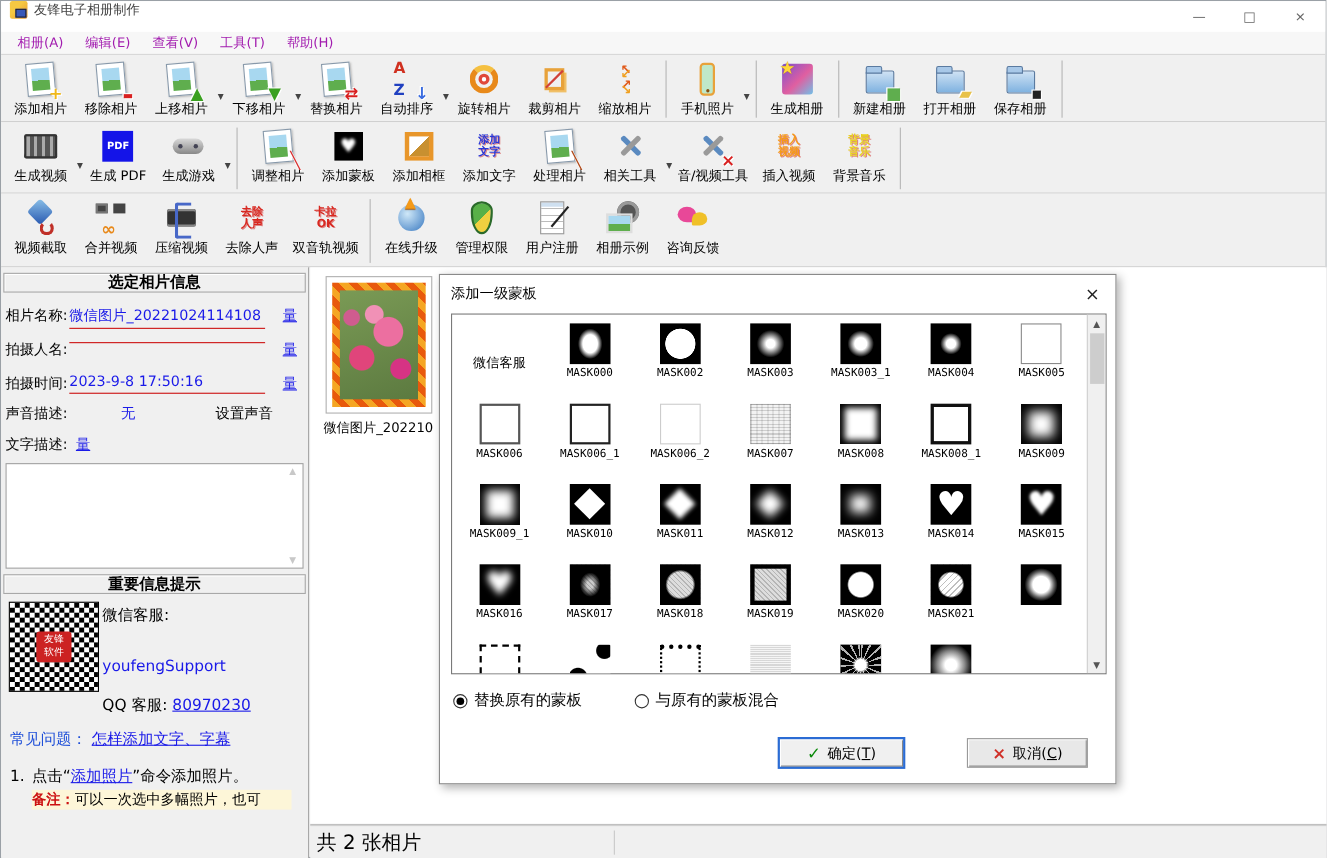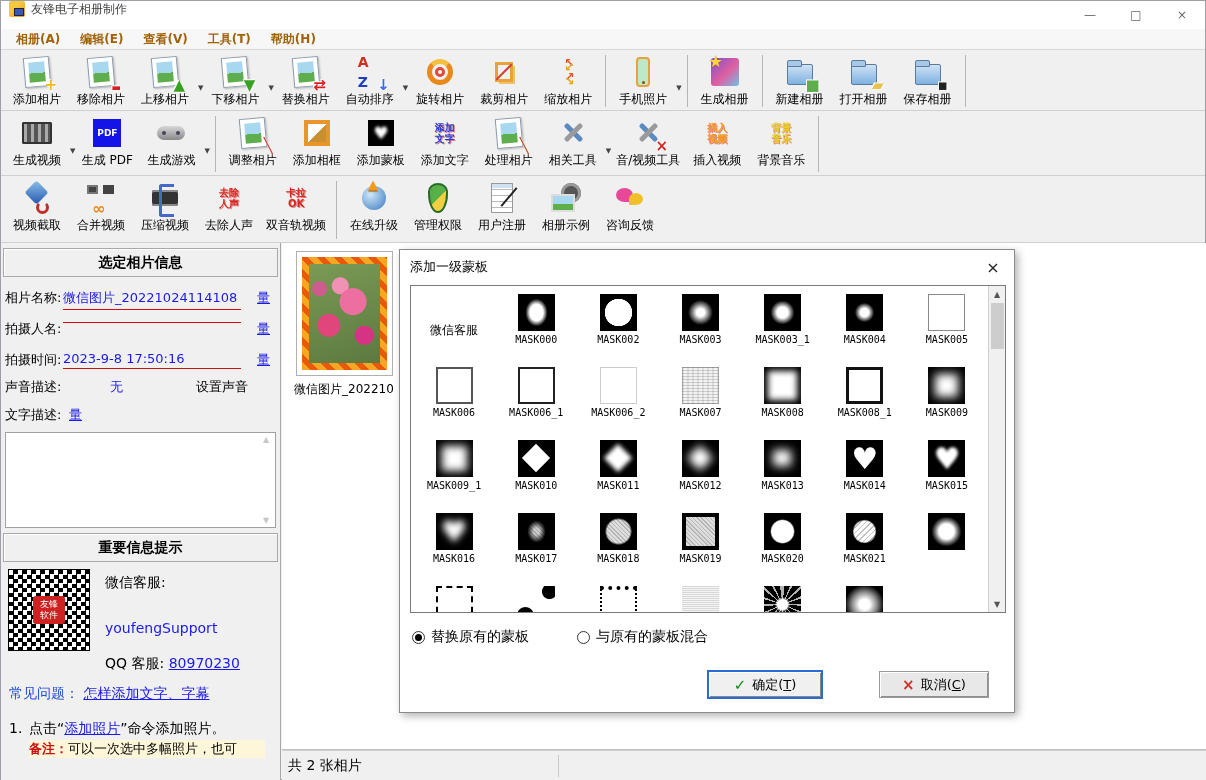--- a/index.html
+++ b/index.html
@@ -15,21 +15,21 @@
   #app-icon::after { content:""; position:absolute; right:1px; bottom:1px; width:8px; height:6px;
     background:#3858b8; border:1px solid #223; }
   #title-text { color:#444; font-size:12px; }
   #win-controls { position:absolute; right:0; top:0; height:28px; display:flex; }
   .winbtn { width:46px; height:28px; display:flex; align-items:center; justify-content:center;
     color:#666; font-size:12px; }
 
   
   #menubar { position:absolute; left:0; top:28px; width:100%; height:21px; background:#f7f7f7;
     border-bottom:1px solid #d8d8d8; display:flex; align-items:center; padding-left:6px; gap:2px; }
-  .menu-item { padding:2px 9px; color:#a16207;font-weight:bold; }
+  .menu-item { padding:2px 9px; color:#a21caf; }
 
   
   .toolbar { position:absolute; left:0; width:100%; background:#f0f0f0; display:flex;
     align-items:stretch; padding:2px 4px 0 4px; border-bottom:1px solid #d0d0d0; }
   #tb1 { top:49px;  height:61px; }
   #tb2 { top:110px; height:65px; }
   #tb3 { top:175px; height:67px; }
   .tb-btn { display:flex; flex-direction:column; align-items:center; justify-content:flex-start;
     gap:2px; padding:3px 5px 0 5px; min-width:64px; background:none; border:none;
     font:inherit; color:#000; }
@@ -128,40 +128,40 @@
   [data-ic="feedback"]::after { content:""; position:absolute; right:4px; top:12px; width:14px;
     height:12px; background:#f0c028; border-radius:50% 50% 50% 10%; }
   [data-ic="album-sample"]::before { content:""; position:absolute; right:2px; top:2px; width:20px;
     height:20px; background:#555; border-radius:50%; box-shadow:inset 0 0 0 3px #999; }
   [data-ic="album-sample"]::after { content:""; position:absolute; left:2px; bottom:3px; width:20px;
     height:14px; background:linear-gradient(#a8d8f0 55%,#5fae4e 55%); border:2px solid #ddd; }
 
   
   #sidebar { position:absolute; left:0; top:242px; width:280px; height:538px; background:#f0f0f0;
     border-right:1px solid #a8a8a8; overflow:hidden; }
-  .sect-head { margin:5px 2px 0 2px; height:29px; background:#f0f0f0; border:1px solid #a8a8a8;
+  .sect-head { margin:5px 2px 0 2px; height:18px; background:#f0f0f0; border:1px solid #a8a8a8;
     box-shadow:inset 1px 1px 0 #fff; display:flex; align-items:center; justify-content:center;
     font-weight:bold; font-size:14px;font-family:Liberation Serif, serif; }
   .fld { position:relative; margin:9px 4px 0 4px; height:22px; }
   .fld-label { position:absolute; left:0; top:3px; font-size:13px; }
   .fld-value { position:absolute; left:58px; top:3px; width:178px; color:#1a1ae8; font-size:13px;
     border-bottom:1px solid #cc1111; padding-bottom:2px; white-space:nowrap; overflow:hidden; }
   .fld-link { position:absolute; right:6px; top:3px; color:#1a1ae8; text-decoration:underline;
     font-size:13px; }
   #snd-row,#txt-row { position:relative; margin:8px 4px 0 4px; height:20px; font-size:13px; }
   #snd-none { position:absolute; left:105px; color:#1a1ae8; }
   #snd-set { position:absolute; right:28px; }
   #txt-more { position:absolute; left:64px; color:#1a1ae8; text-decoration:underline; }
   #desc-box { position:relative; margin:6px 4px 0 4px; height:96px; background:#fff;
     border:1px solid #a0a0a0; }
   .mini-arrows { position:absolute; right:2px; top:2px; bottom:2px; width:14px; display:flex;
     flex-direction:column; justify-content:space-between; align-items:center; color:#c8c8c8;
     font-size:8px; }
   #info-zone { position:relative; }
-  #qr-row { display:flex; margin:8px 0 0 8px; gap:16px; }
+  #qr-row { display:flex; margin:8px 0 0 8px; gap:4px; }
   #qr { width:80px; height:80px; flex:none; position:relative; background:
     repeating-conic-gradient(#000 0 25%, #fff 0 50%); background-size:9px 9px; outline:1px solid #000; }
   #qr::after { content:"友锋\A软件"; white-space:pre; position:absolute; inset:26px 24px;
     background:#cc2222; color:#fff; font-size:9px; line-height:1.2; display:flex; align-items:center;
     justify-content:center; text-align:center; border-radius:3px; }
   #contact { font-size:14px; line-height:1.55; padding-top:2px; }
   .blue { color:#1a1ae8;margin-top:24px; }
   .link { color:#1a1ae8; text-decoration:underline; }
   #faq-row { margin:10px 0 0 8px; font-size:14px; }
   #faq-label { color:#1d4ed8; }
@@ -279,21 +279,21 @@
     align-items:center; justify-content:center; gap:6px; font-size:13px; }
   #cancel-btn { position:absolute; left:479px; width:110px; height:27px; top:1px; border:1px solid #999;
     background:#e8e8e8; box-shadow:inset 1px 1px 0 #fff, inset -1px -1px 0 #909090; display:flex;
     align-items:center; justify-content:center; gap:6px; font-size:13px; }
   #ok-check { color:#0a8a0a; font-weight:bold; font-size:15px; }
   #cancel-x { color:#d03028; font-weight:bold; font-size:15px; }
   .und { text-decoration:underline; }
 
   
   #statusbar { position:absolute; left:281px; top:749px; width:925px; height:31px; background:#f0f0f0;
-    border-top:1px solid #d0d0d0; display:flex; align-items:center; font-size:14px; }
+    border-top:1px solid #d0d0d0; display:flex; align-items:center; font-size:18px; }
   #status-text { padding-left:6px; }
   #status-div { position:absolute; left:276px; top:4px; bottom:4px; width:1px; background:#c8c8c8; }
 </style>
 </head>
 <body>
 
 <div id="frame">
 
   <div id="titlebar">
     <span id="app-icon"></span>
@@ -450,28 +450,28 @@
       <div class="tb-wrap">
         <button class="tb-btn">
           <span class="tbi b-pic" data-ic="adjust-photo">
             <span class="badge" style="color: rgb(216, 48, 48);">╲</span>
           </span>
           <span class="tb-label">调整相片</span>
         </button>
       </div>
       <div class="tb-wrap">
         <button class="tb-btn">
+          <span class="tbi" data-ic="add-mask"></span>
+          <span class="tb-label">添加蒙板</span>
+        </button>
+      </div>
+      <div class="tb-wrap">
+        <button class="tb-btn">
           <span class="tbi" data-ic="add-frame"></span>
           <span class="tb-label">添加相框</span>
-        </button>
-      </div>
-      <div class="tb-wrap">
-        <button class="tb-btn">
-          <span class="tbi" data-ic="add-mask"></span>
-          <span class="tb-label">添加蒙板</span>
         </button>
       </div>
       <div class="tb-wrap">
         <button class="tb-btn">
           <span class="tbi" data-ic="add-text">
             <span class="tbi-text" style="color: rgb(40, 56, 216); text-shadow: rgba(200, 0, 0, 0.45) 1px 1px 0px;">添加
 文字</span>
           </span>
           <span class="tb-label">添加文字</span>
         </button>

